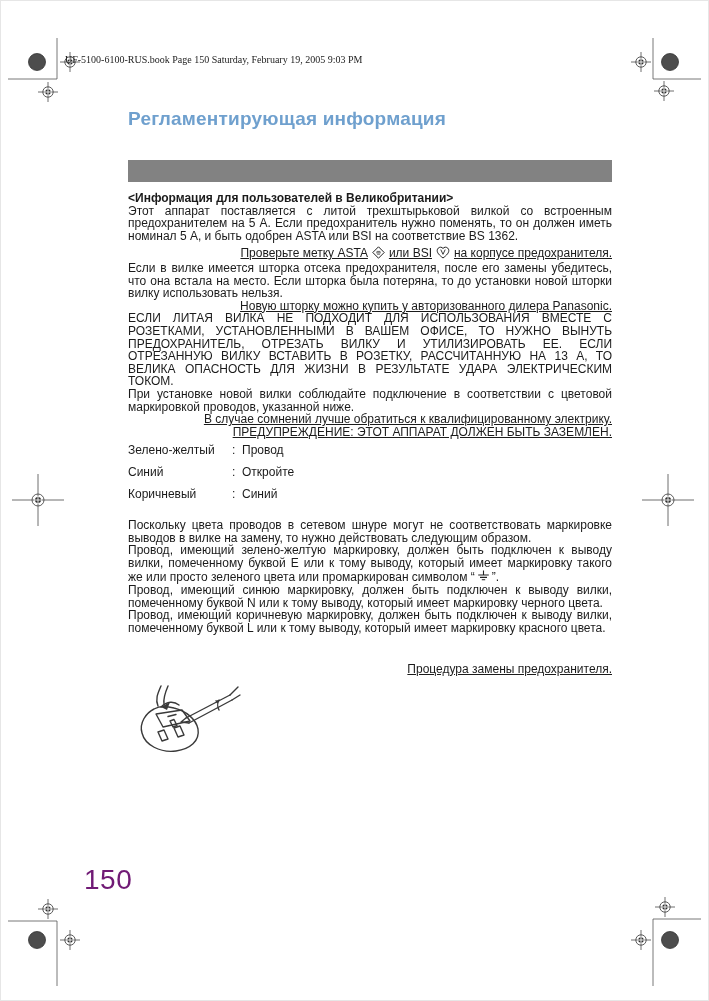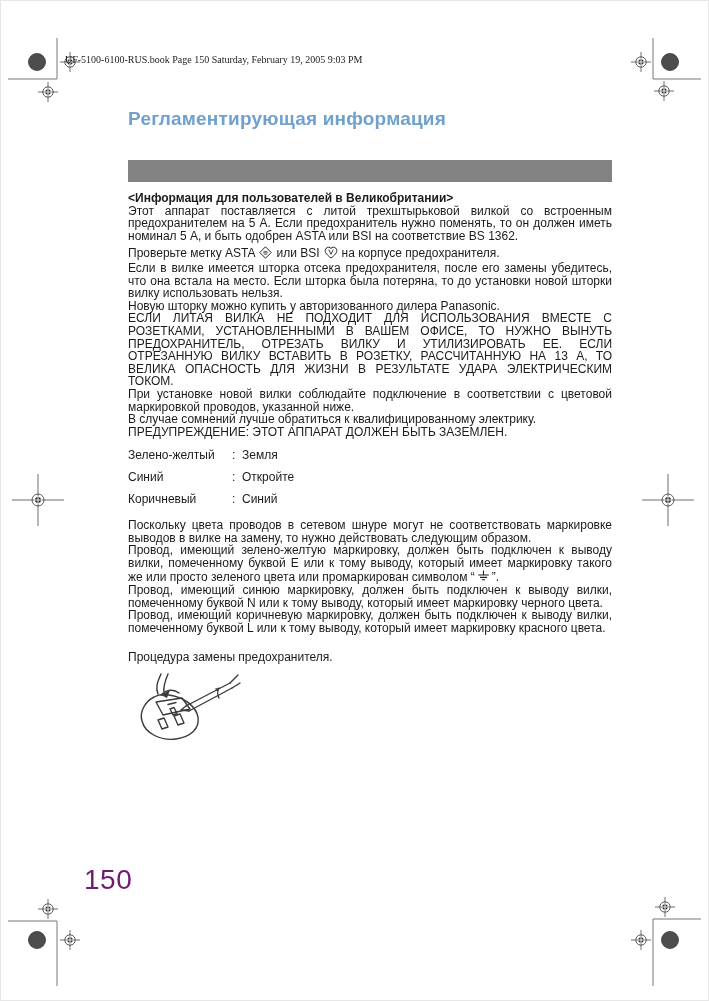--- a/index.html
+++ b/index.html
@@ -27,31 +27,31 @@
   }
   .title-bar{
     position:absolute;left:128px;top:160px;width:484px;height:22px;
   }
   
   .content{
     position:absolute;left:128px;top:192px;width:484px;
     font-size:12px;line-height:12.6px;color:#1b1b1b;
   }
   .content p{margin:0;text-align:justify;}
-  .content p.left{text-align:left;}
+  .content p.left{text-align:right;text-decoration:underline;}
   .sec-heading{font-weight:bold;text-align:left !important;}
   .check-line{margin-top:4px !important;}
   .blk2{margin-top:0;}
   .wire-table{margin-top:6px;}
-  .wire-row{display:flex;align-items:center;height:22px;}
+  .wire-row{display:flex;align-items:flex-start;height:22px;}
   .wire-color{display:inline-block;width:104px;}
   .wire-colon{display:inline-block;width:10px;}
   .wire-terminal{display:inline-block;}
   .blk3{margin-top:9px;}
-  .blk4{margin-top:16px;}
+  .blk4{margin-top:28px;}
   .icon-inline{display:inline-block;vertical-align:-2px;margin:0 4px;}
   .icon-earth{display:inline-block;vertical-align:-1px;margin:0 2px;}
   .figure{margin-top:8px;margin-left:2px;}
   
   .page-number{
     position:absolute;left:84px;top:864px;
     font-size:28px;color:#701a75;letter-spacing:.5px;
   }
 </style>
 </head>
@@ -150,21 +150,21 @@
       <p>ЕСЛИ ЛИТАЯ ВИЛКА НЕ ПОДХОДИТ ДЛЯ ИСПОЛЬЗОВАНИЯ ВМЕСТЕ С РОЗЕТКАМИ, УСТАНОВЛЕННЫМИ В ВАШЕМ ОФИСЕ, ТО НУЖНО ВЫНУТЬ ПРЕДОХРАНИТЕЛЬ, ОТРЕЗАТЬ ВИЛКУ И УТИЛИЗИРОВАТЬ ЕЕ. ЕСЛИ ОТРЕЗАННУЮ ВИЛКУ ВСТАВИТЬ В РОЗЕТКУ, РАССЧИТАННУЮ НА 13 А, ТО ВЕЛИКА ОПАСНОСТЬ ДЛЯ ЖИЗНИ В РЕЗУЛЬТАТЕ УДАРА ЭЛЕКТРИЧЕСКИМ ТОКОМ.</p>
       <p>При установке новой вилки соблюдайте подключение в соответствии с цветовой маркировкой проводов, указанной ниже.</p>
       <p class="left">В случае сомнений лучше обратиться к квалифицированному электрику.</p>
       <p class="left">ПРЕДУПРЕЖДЕНИЕ: ЭТОТ АППАРАТ ДОЛЖЕН БЫТЬ ЗАЗЕМЛЕН.</p>
     </div>
 
     <div class="wire-table">
       <div class="wire-row">
         <span class="wire-color">Зелено-желтый</span>
         <span class="wire-colon">:</span>
-        <span class="wire-terminal">Земля</span>
+        <span class="wire-terminal">Провод</span>
       </div>
       <div class="wire-row">
         <span class="wire-color">Синий</span>
         <span class="wire-colon">:</span>
         <span class="wire-terminal">Откройте</span>
       </div>
       <div class="wire-row">
         <span class="wire-color">Коричневый</span>
         <span class="wire-colon">:</span>
         <span class="wire-terminal">Синий</span>

